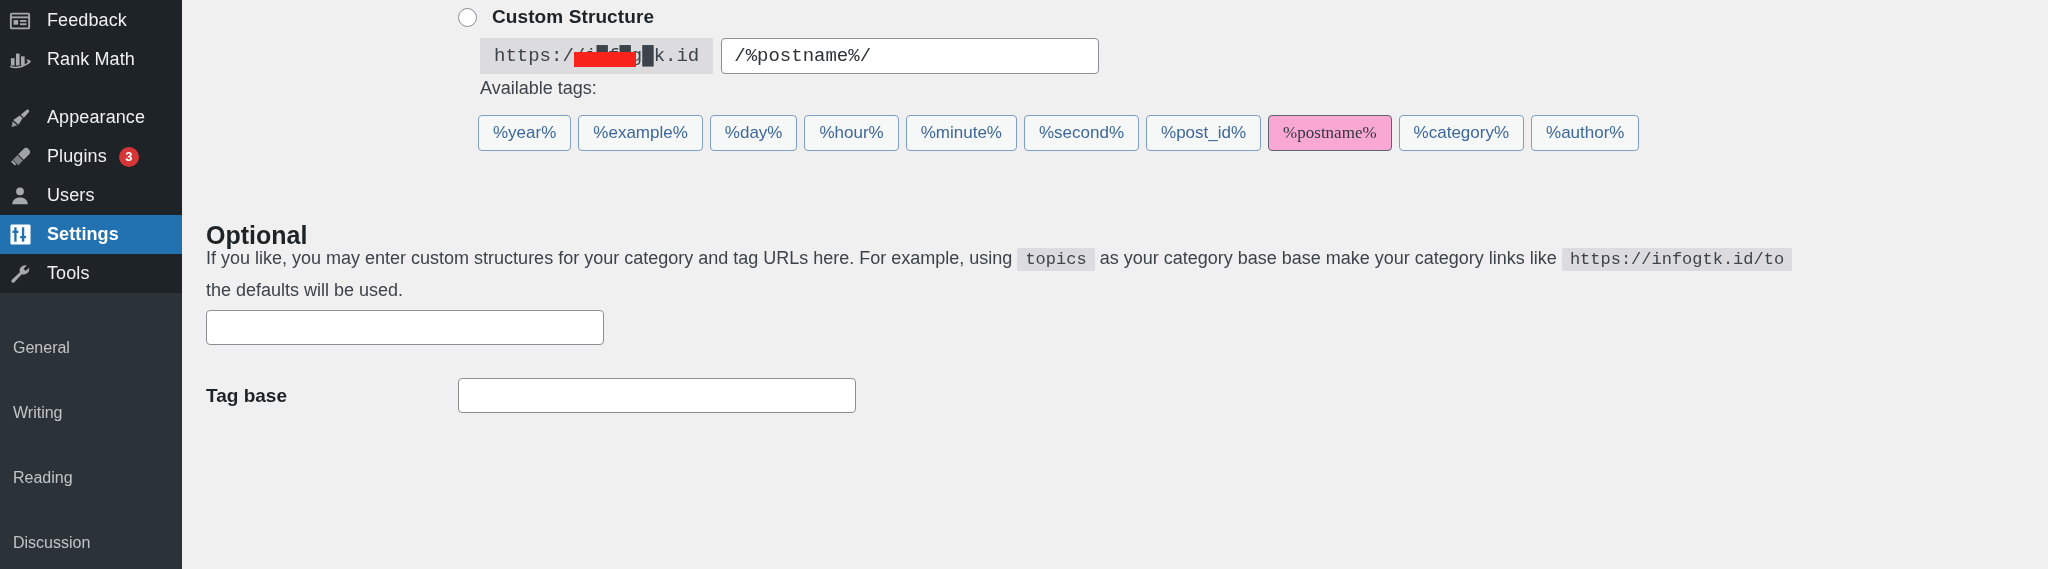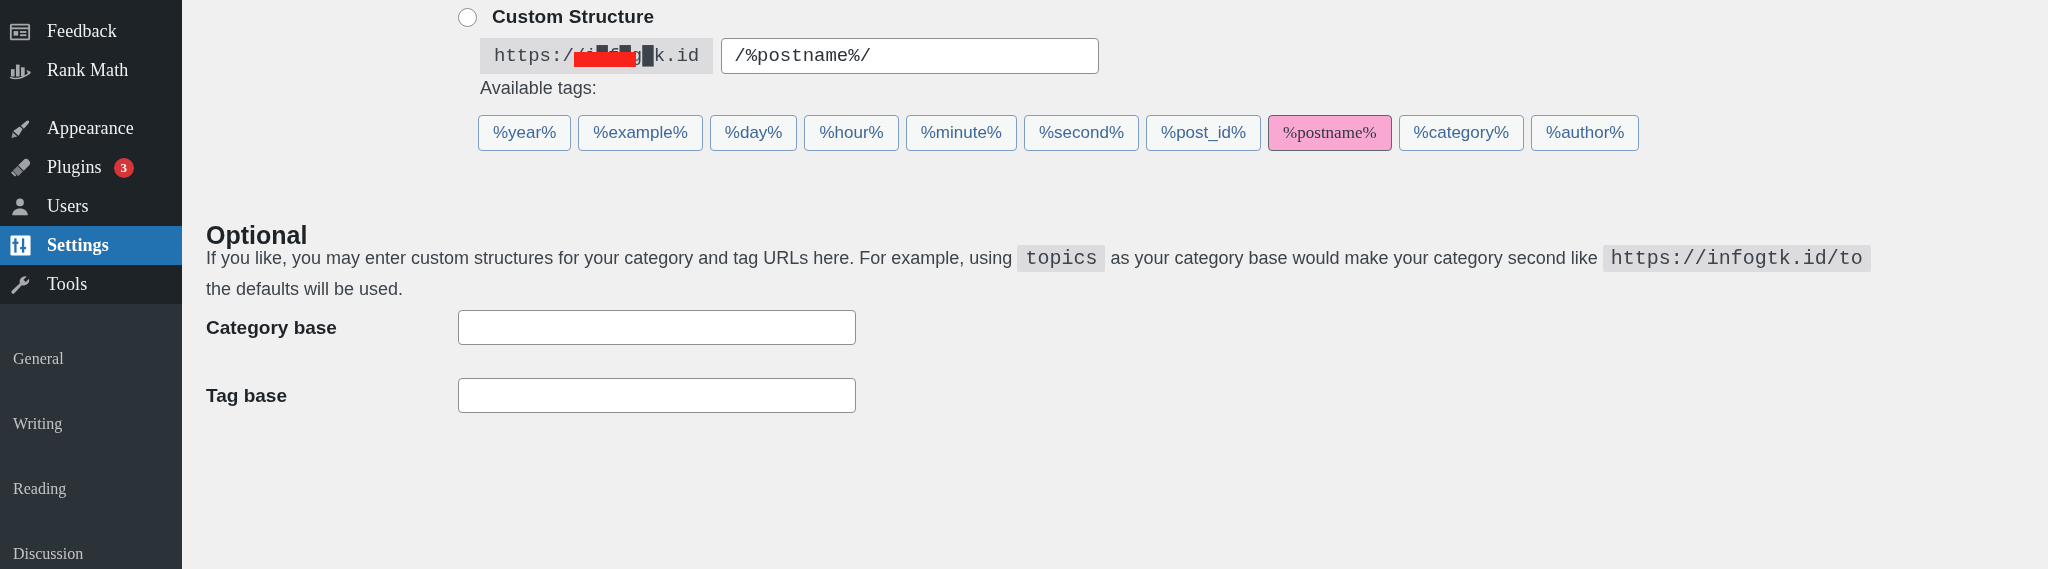--- a/index.html
+++ b/index.html
@@ -18,22 +18,21 @@
     background: #f0f0f1;
   }
 
   
   .sidebar {
     width: 182px;
     min-width: 182px;
     background: #1d2327;
     color: #f0f0f1;
     position: relative;
-    padding-top: 12px;
-    font-family: Liberation Serif, serif;
+    padding-top: 1px;
   }
   .menu-item {
     display: flex;
     align-items: center;
     height: 39px;
     padding-left: 9px;
     font-size: 18px;
     color: #f0f0f1;
     cursor: pointer;
     position: relative;
@@ -217,21 +216,21 @@
     font-size: 18px;
     color: #3c434a;
     line-height: 30px;
     width: 1900px;
     white-space: nowrap;
   }
   .optional-p .line2 { display: block; }
   code.inline {
     background: #dcdcde;
     font-family: "Liberation Mono", monospace;
-    font-size: 20px;
+    font-size: 17px;
     padding: 2px 8px;
     color: #3c434a;
     border-radius: 2px;
     text-align: center;
   }
 
   .field-row {
     position: absolute;
     left: 24px;
     display: flex;
@@ -383,27 +382,26 @@
       <button class="tag-btn active">%postname%</button>
       <button class="tag-btn">%category%</button>
       <button class="tag-btn">%author%</button>
     </div>
 
     <h2 class="optional-h">Optional</h2>
 
     <div class="optional-p">
       <span>If you like, you may enter custom structures for your category and tag URLs here. For example, using</span>
       <code class="inline">topics</code>
-      <span>as your category base would make your category second like</span>
+      <span>as your category base base make your category links like</span>
       <code class="inline">https://infogtk.id/to</code>
       <span class="line2">the defaults will be used.</span>
     </div>
 
     <div class="field-row cat">
-      <label class="field-label">Category base</label>
       <input class="text-input" type="text" value="" style="">
     </div>
 
     <div class="field-row tag">
       <label class="field-label">Tag base</label>
       <input class="text-input" type="text" value="" style="">
     </div>
 
   </main>
 </div>

